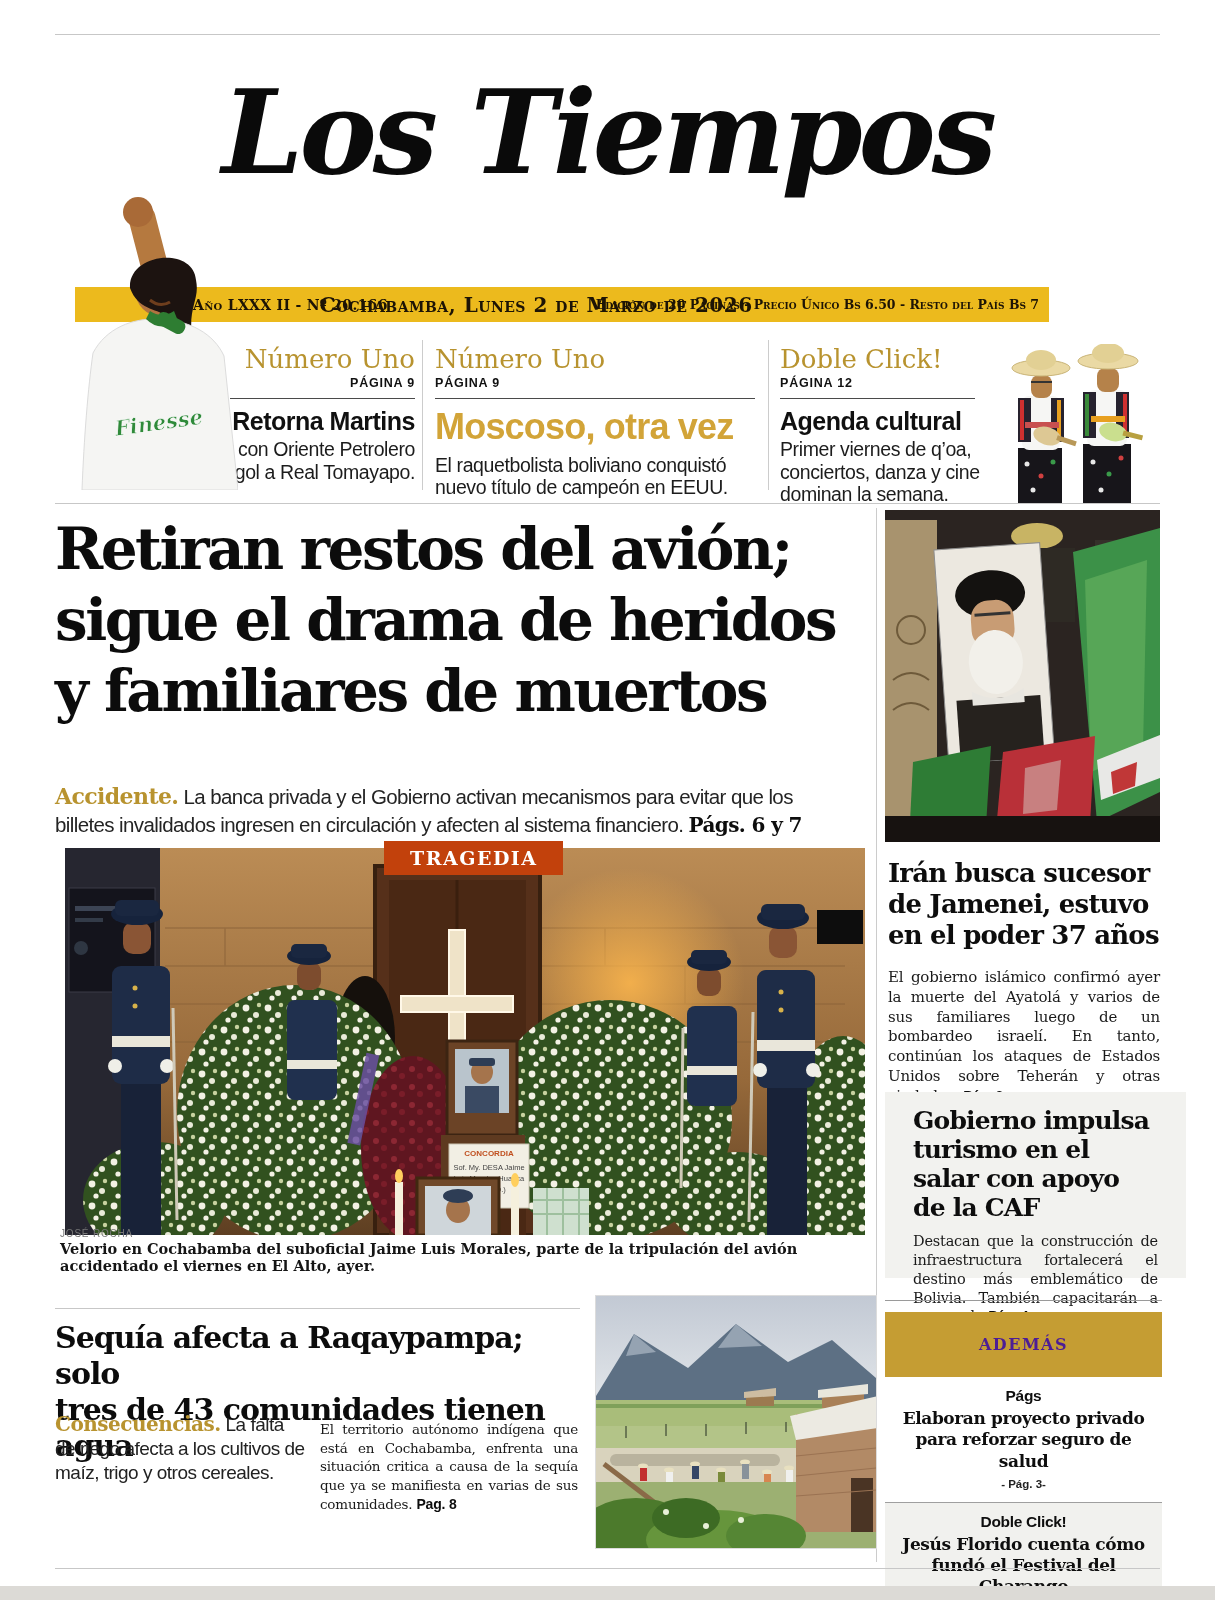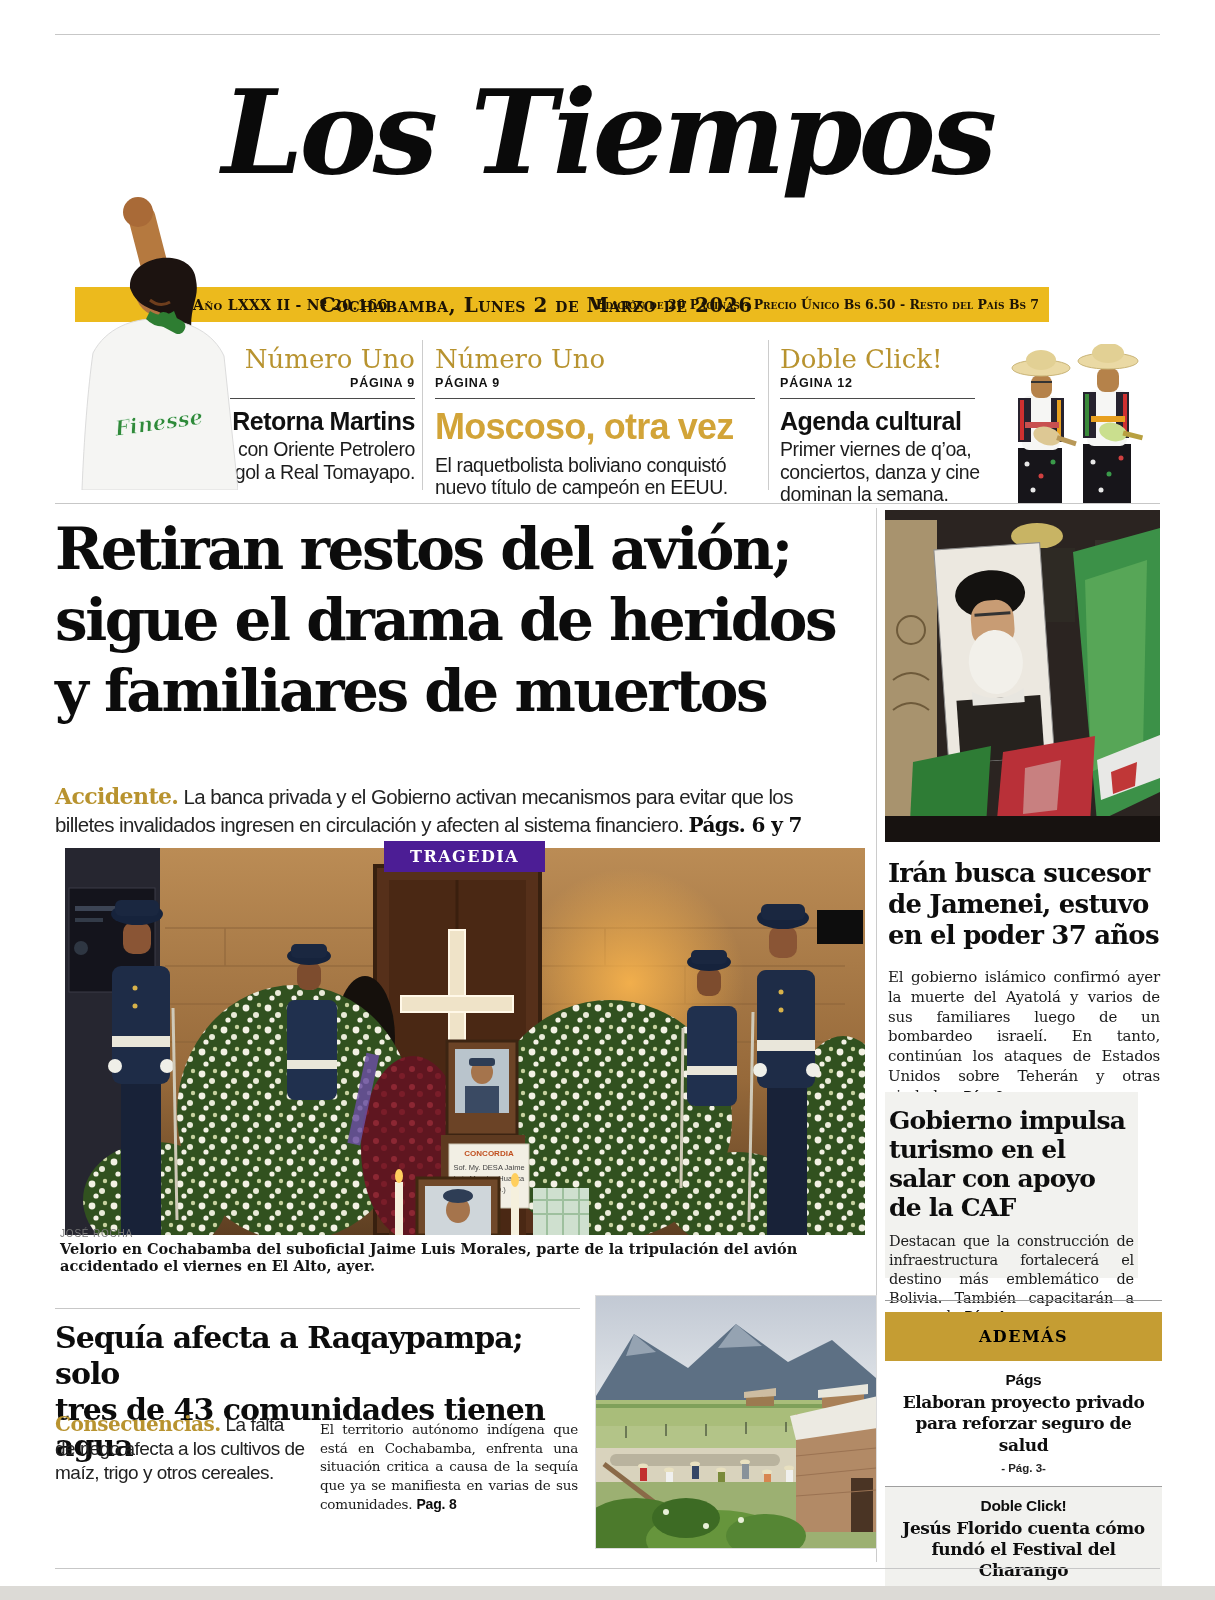--- a/index.html
+++ b/index.html
@@ -43,46 +43,46 @@
   
   #lead-hl{left:55px;top:514px;width:815px;font-family:"DejaVu Serif",serif;font-weight:bold;
       font-size:58px;line-height:1.22;letter-spacing:-2.5px;color:#0c0c0c;}
   #lead-deck{left:55px;top:782px;width:795px;font-size:20.5px;letter-spacing:-.6px;
       line-height:1.32;color:#242424;}
   #lead-deck .dk{font-family:"DejaVu Serif",serif;font-weight:bold;color:#b8932f;font-size:22px;}
   #lead-deck .pg{font-family:"DejaVu Serif",serif;font-weight:bold;color:#0d0d0d;font-size:20px;}
 
   
   #photo-tragedy{left:65px;top:848px;width:800px;height:387px;}
-  #flag-tragedia{left:384px;top:841px;background:#4c1d95;color:#fff;z-index:6;
-      font-family:"DejaVu Serif",serif;font-weight:bold;font-size:16px;letter-spacing:1.5px;
+  #flag-tragedia{left:384px;top:841px;background:#c2410c;color:#fff;z-index:6;
+      font-family:"DejaVu Serif",serif;font-weight:bold;font-size:19px;letter-spacing:1.5px;
       padding:6px 26px;}
   #caption{left:60px;top:1240px;width:808px;font-family:"DejaVu Serif",serif;font-weight:bold;
       font-size:14.5px;color:#151515;}
   #credit{left:60px;top:1228px;font-size:10px;letter-spacing:.8px;color:#777;}
 
   
   #vmain{left:876px;top:508px;height:1054px;}
   #iran-hl{left:888px;top:858px;width:272px;font-family:"DejaVu Serif",serif;font-weight:bold;
       font-size:26px;line-height:1.2;letter-spacing:-.8px;color:#0d0d0d;}
   #iran-body{left:888px;top:968px;width:272px;font-family:"DejaVu Serif",serif;font-size:15px;
       line-height:1.32;letter-spacing:-.2px;text-align:justify;color:#1a1a1a;}
   .pgref{font-family:"Liberation Sans",sans-serif;font-weight:bold;font-size:14px;color:#0d0d0d;}
 
   #salar-box{left:885px;top:1092px;width:245px;height:158px;background:#f2f2ef;
-      padding:14px 4px;}
+      padding:14px 28px;}
   #salar-box .hl{font-family:"DejaVu Serif",serif;font-weight:bold;font-size:25px;
       line-height:1.16;letter-spacing:-.8px;color:#0d0d0d;}
   #salar-box .bd{font-family:"DejaVu Serif",serif;font-size:14.5px;line-height:1.3;
       letter-spacing:-.2px;text-align:justify;color:#1a1a1a;margin-top:10px;}
 
   #rule-ademas{left:885px;top:1300px;width:277px;background:#9a9a9a;}
   #ademas{left:885px;top:1312px;width:277px;text-align:center;}
-  #ademas .bar{background:#c59d33;color:#000000;font-family:"DejaVu Serif",serif;
-      font-weight:bold;font-size:16px;letter-spacing:1.5px;padding:15px 0;}
+  #ademas .bar{background:#c59d33;color:#4c1d95;font-family:"DejaVu Serif",serif;
+      font-weight:bold;font-size:16px;letter-spacing:1.5px;padding:23px 0;}
   .ad-item{padding:10px 8px 12px 8px;}
   .ad-kicker{font-weight:bold;font-size:15.5px;letter-spacing:-.3px;color:#0e0e0e;}
   .ad-title{font-family:"DejaVu Serif",serif;font-weight:bold;font-size:17px;line-height:1.25;
       letter-spacing:-.4px;color:#0e0e0e;margin-top:3px;}
   .ad-page{font-weight:bold;font-size:11.5px;color:#222;margin-top:6px;}
   #ademas .divider{height:1px;background:#9f9f9f;}
   #ademas .gray{background:#f1f1ee;}
 
   
   #rule-drought{left:55px;top:1308px;width:525px;}

